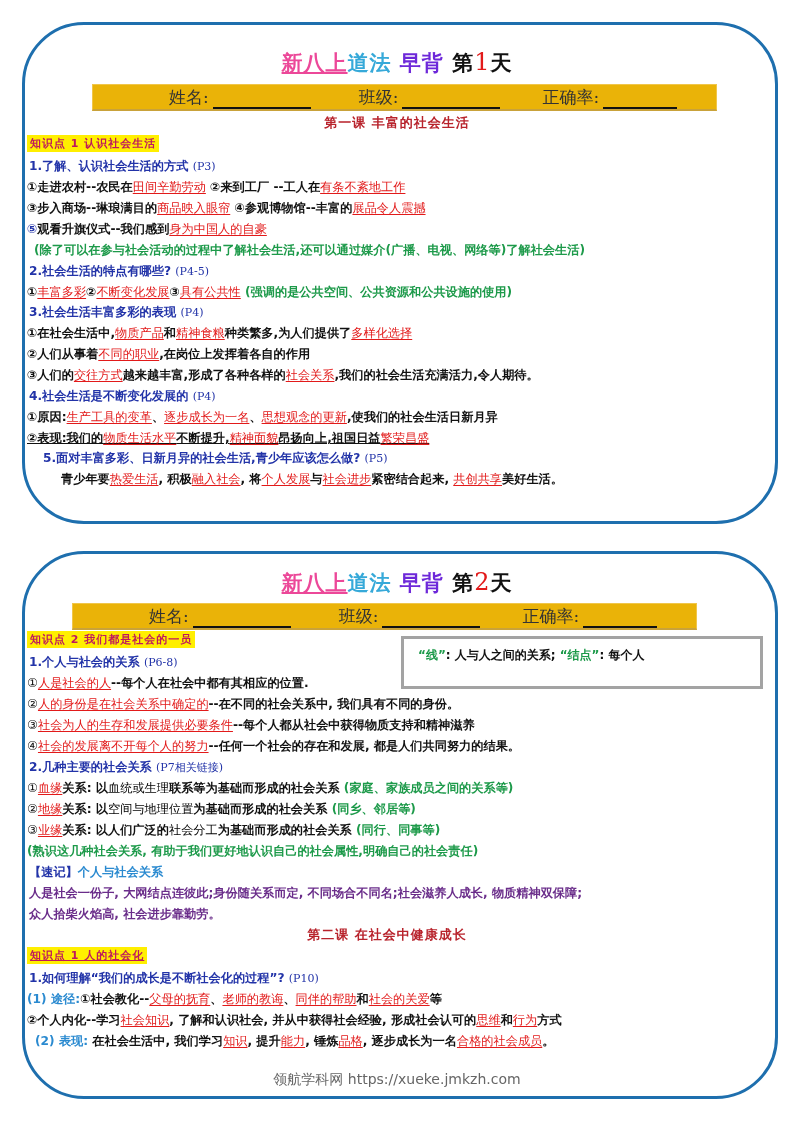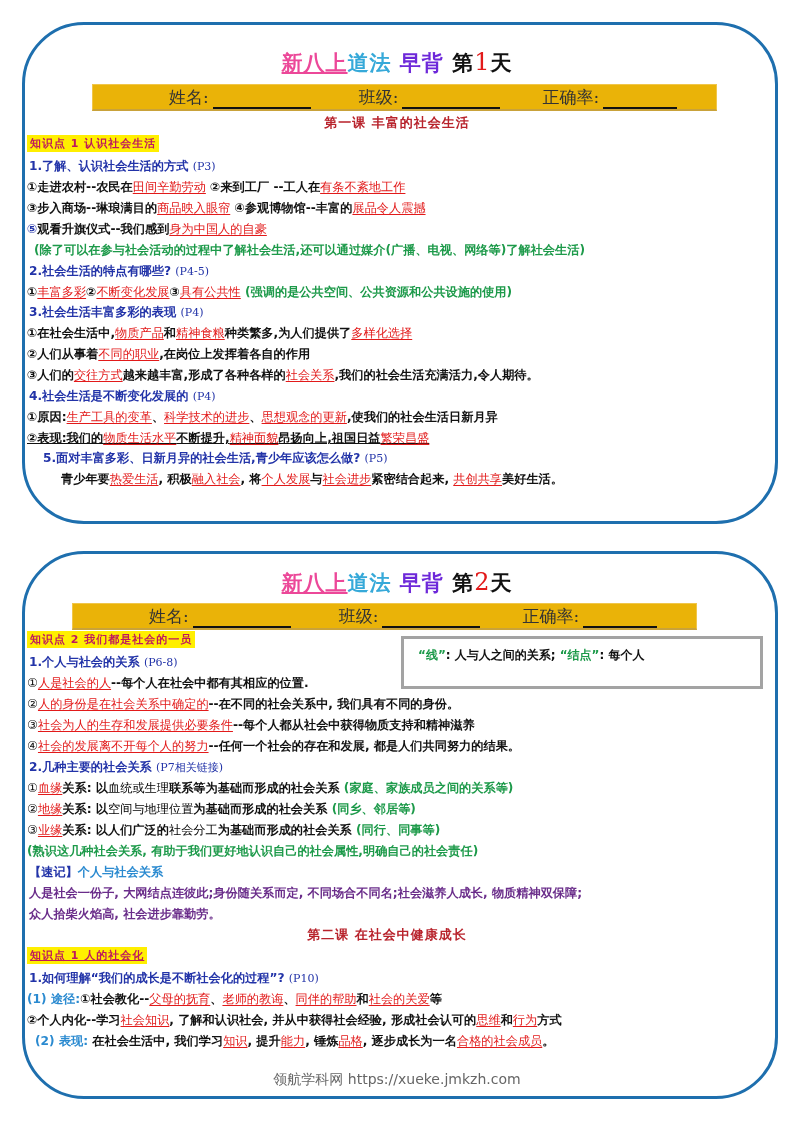--- a/index.html
+++ b/index.html
@@ -150,21 +150,21 @@
   <span>②人们从事着</span><span class="u">不同的职业</span><span>,在岗位上发挥着各自的作用</span>
 </div>
 <div class="line" style="left:27px; top:366px;">
   <span>③人们的</span><span class="u">交往方式</span><span>越来越丰富,形成了各种各样的</span><span class="u">社会关系</span><span>,我们的社会生活充满活力,令人期待。</span>
 </div>
 
 <div class="line q" style="left:29px; top:387px;">
   <span>4.社会生活是不断变化发展的</span> <span class="p">(P4)</span>
 </div>
 <div class="line" style="left:27px; top:408px;">
-  <span>①原因:</span><span class="u">生产工具的变革</span><span>、</span><span class="u">科学技术的进步</span><span>、</span><span class="u">思想观念的更新</span><span>,使我们的社会生活日新月异</span>
+  <span>①原因:</span><span class="u">生产工具的变革</span><span>、</span><span class="u">逐步成长为一名</span><span>、</span><span class="u">思想观念的更新</span><span>,使我们的社会生活日新月异</span>
 </div>
 <div class="line" style="left:27px; top:429px;text-decoration:underline;">
   <span>②表现:我们的</span><span class="u">物质生活水平</span><span>不断提升,</span><span class="u">精神面貌</span><span>昂扬向上,祖国日益</span><span class="u">繁荣昌盛</span>
 </div>
 
 <div class="line q" style="left:43px; top:449px;">
   <span>5.面对丰富多彩、日新月异的社会生活,青少年应该怎么做?</span> <span class="p">(P5)</span>
 </div>
 <div class="line" style="left:61px; top:470px;">
   <span>青少年要</span><span class="u">热爱生活</span><span>, 积极</span><span class="u">融入社会</span><span>, 将</span><span class="u">个人发展</span><span>与</span><span class="u">社会进步</span><span>紧密结合起来, </span><span class="u">共创共享</span><span>美好生活。</span>

